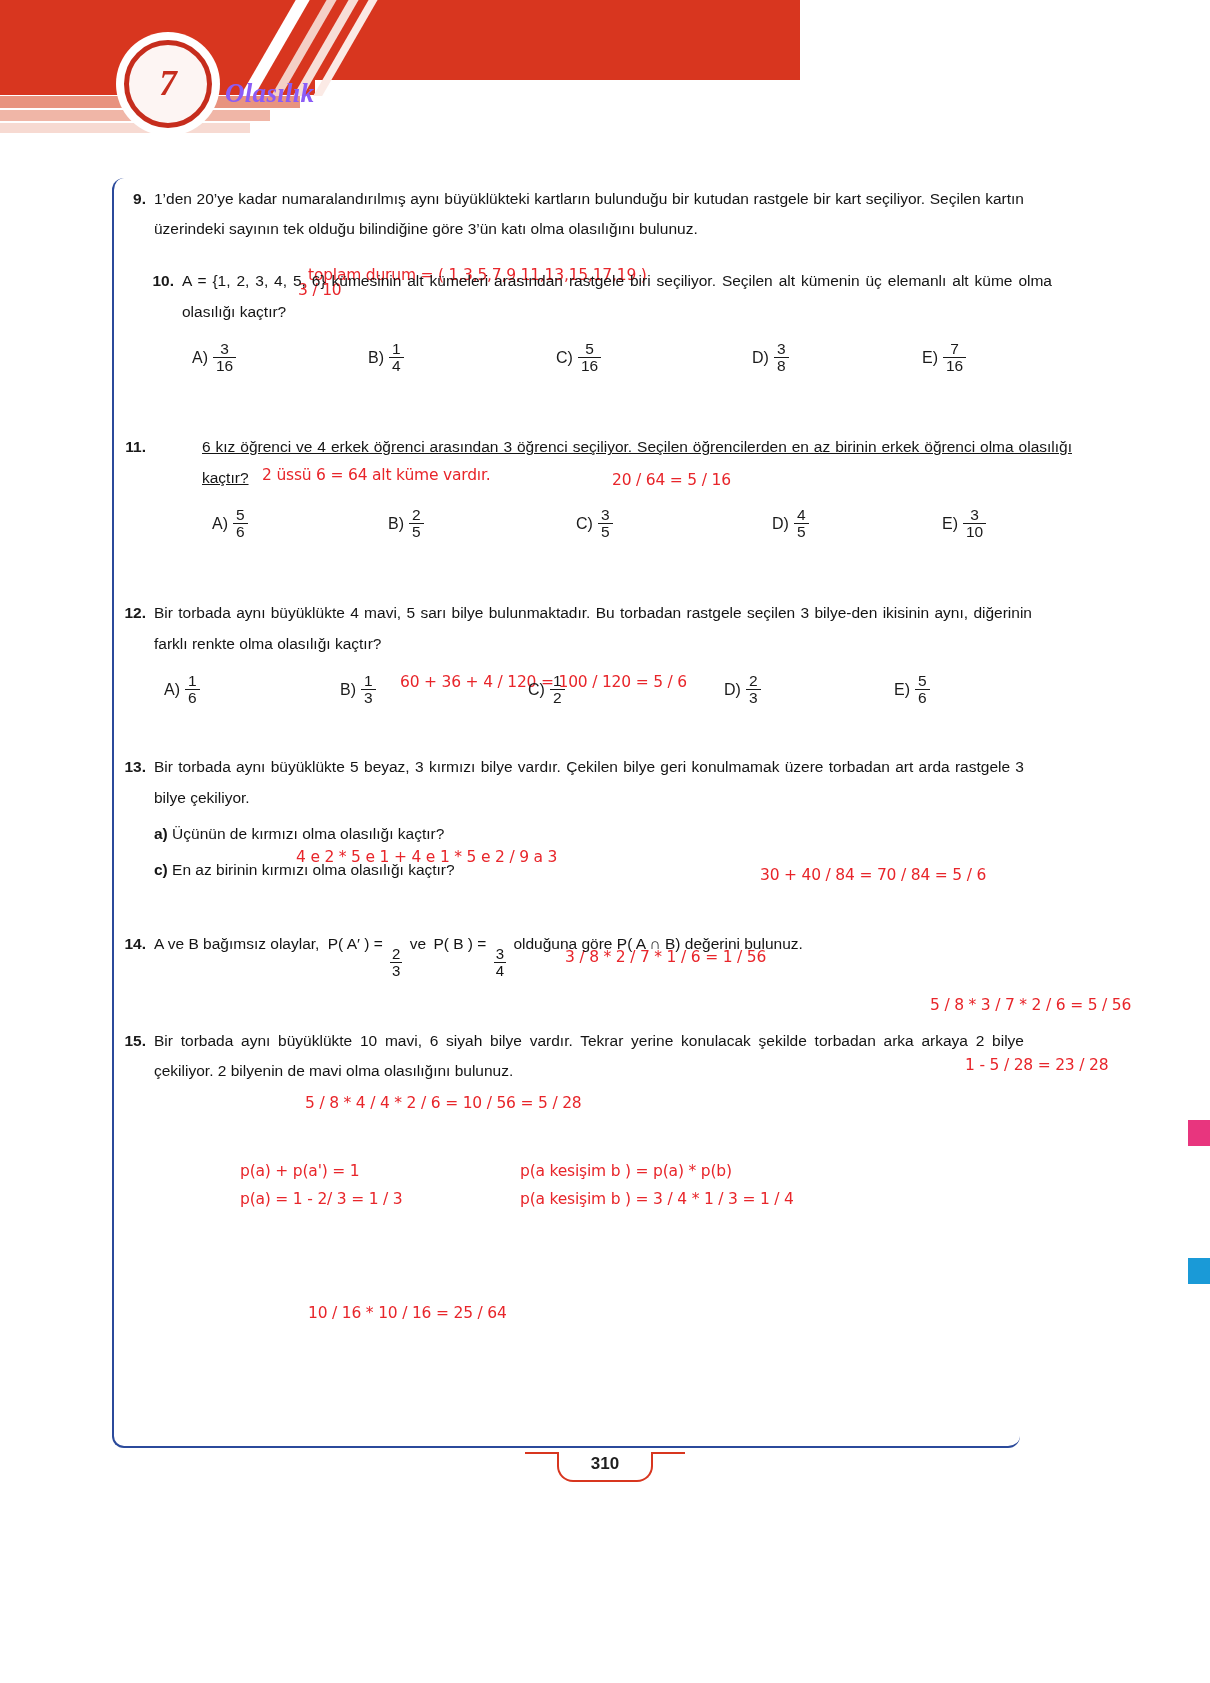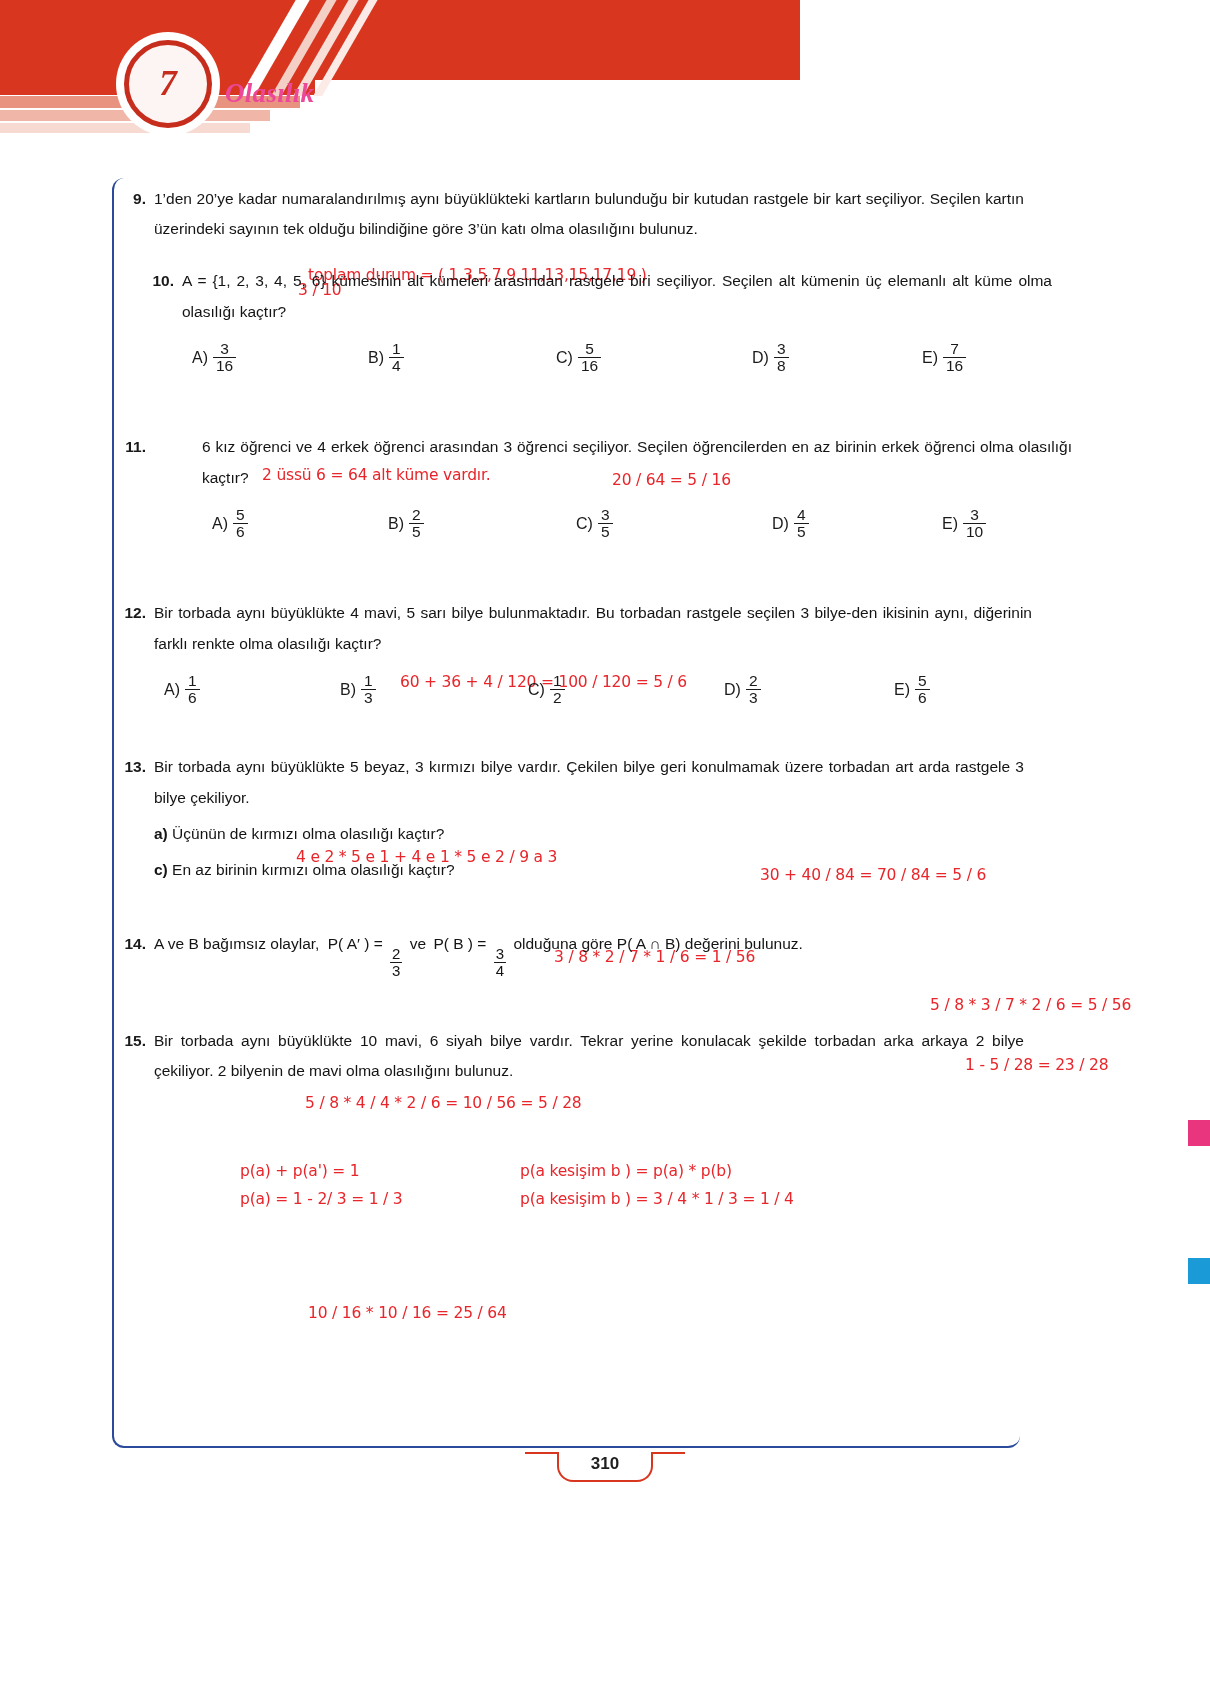--- a/index.html
+++ b/index.html
@@ -66,21 +66,21 @@
     font-size: 35px;
     color: #c62d1d;
   }
   .chapter-title {
     position: absolute;
     left: 225px; top: 78px;
     font-family: "Liberation Serif", serif;
     font-style: italic;
     font-weight: bold;
     font-size: 27px;
-    color: #ec4899;
+    color: #8b5cf6;
     letter-spacing: 0.3px;
   }
 
   
   .dstripe { position:absolute; top:-4px; height:100px; transform: skewX(-30deg); }
   .ds1 { left: 268px; width: 14px; background:#ffffff; height: 104px; top: -4px;}
   .ds2 { left: 300px; width: 10px; background:#f4cfc6; }
   .ds3 { left: 322px; width: 10px; background:#f7ded7; }
   .ds4 { left: 342px; width: 9px;  background:#fbeae5; }
 
@@ -301,21 +301,21 @@
         </div>
       </div>
     </div>
   </div>
   <div class="ann" style="left:150px; top:288px;">2 üssü 6 = 64 alt küme vardır.</div>
   <div class="ann" style="left:500px; top:293px;">20 / 64  = 5 / 16</div>
 
   <div class="q" style="margin-top:58px;gap:48px;">
     <div class="q-num">11.</div>
     <div class="q-body">
-      <div class="q-text" style="width:870px;">6 kız öğrenci ve 4 erkek öğrenci arasından 3 öğrenci seçiliyor. Seçilen öğrencilerden en az birinin erkek öğrenci olma olasılığı kaçtır?</div>
+      <div class="q-text" style="width:870px;text-decoration:underline;">6 kız öğrenci ve 4 erkek öğrenci arasından 3 öğrenci seçiliyor. Seçilen öğrencilerden en az birinin erkek öğrenci olma olasılığı kaçtır?</div>
       <div class="opts">
         <div class="opt" style="width:176px;">
           <span class="opt-lbl">A)</span>
           <span class="frac">
             <span class="num">5</span>
             <span class="den">6</span>
           </span>
         </div>
         <div class="opt" style="width:188px;">
           <span class="opt-lbl">B)</span>
@@ -403,21 +403,21 @@
       <div class="q-text nojust" style="margin-top:6px;">
         <b>a)</b>
         <span>Üçünün de kırmızı olma olasılığı kaçtır?</span>
       </div>
       <div class="q-text nojust" style="margin-top:6px;">
         <b>c)</b>
         <span>En az birinin kırmızı olma olasılığı kaçtır?</span>
       </div>
     </div>
   </div>
-  <div class="ann" style="left:442px; top:770px;">3 / 8 * 2 / 7 * 1 / 6 = 1 / 56</div>
+  <div class="ann" style="left:453px; top:770px;">3 / 8 * 2 / 7 * 1 / 6 = 1 / 56</div>
   <div class="ann" style="left:818px; top:818px;">5 / 8 * 3 / 7 * 2 / 6 = 5 / 56</div>
   <div class="ann" style="left:853px; top:878px;">1 - 5 / 28 = 23 / 28</div>
   <div class="ann" style="left:193px; top:908px;margin-top:8px;">5 / 8 * 4 / 4 * 2 / 6 = 10 / 56 = 5 / 28</div>
 
   <div class="q" style="margin-top:44px;">
     <div class="q-num">14.</div>
     <div class="q-body">
       <div class="q-text nojust" style="width:880px;">
         <span>A ve B bağımsız olaylar,</span>
         <span style="margin-left:4px;">P( A′ ) =</span>

